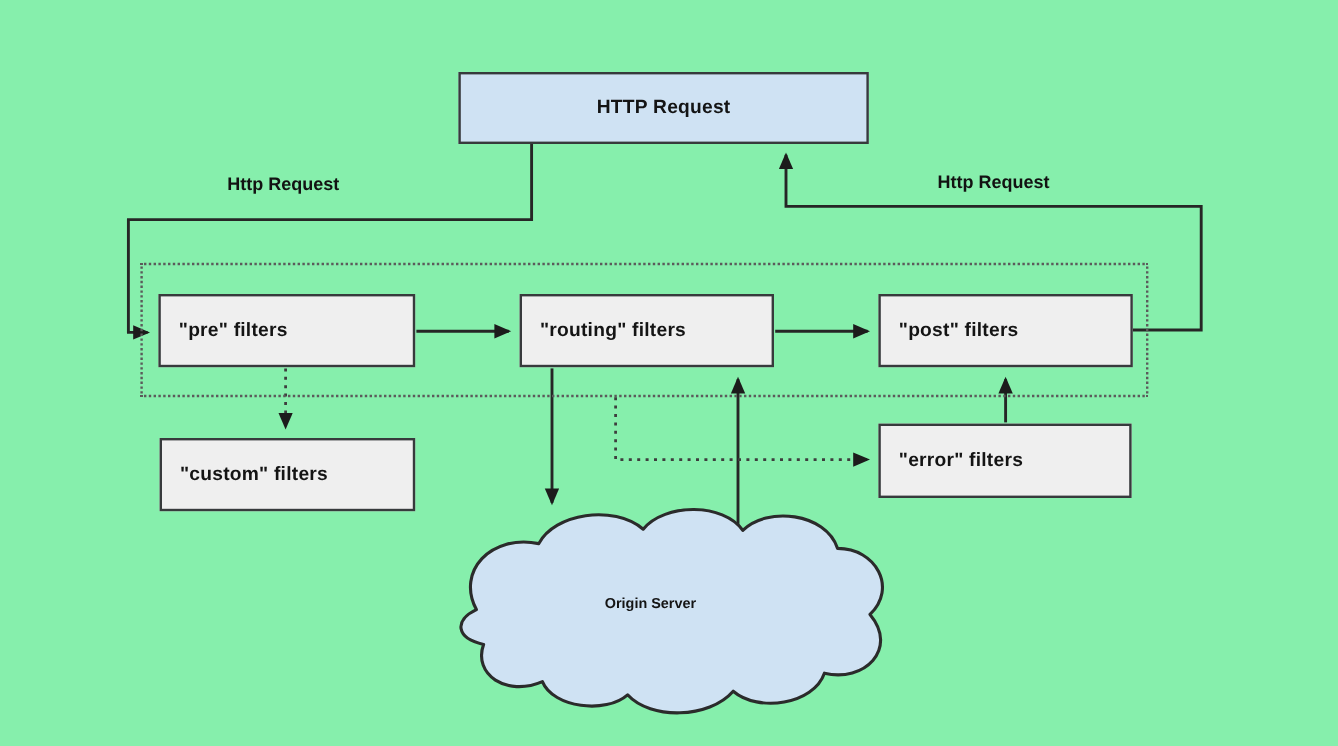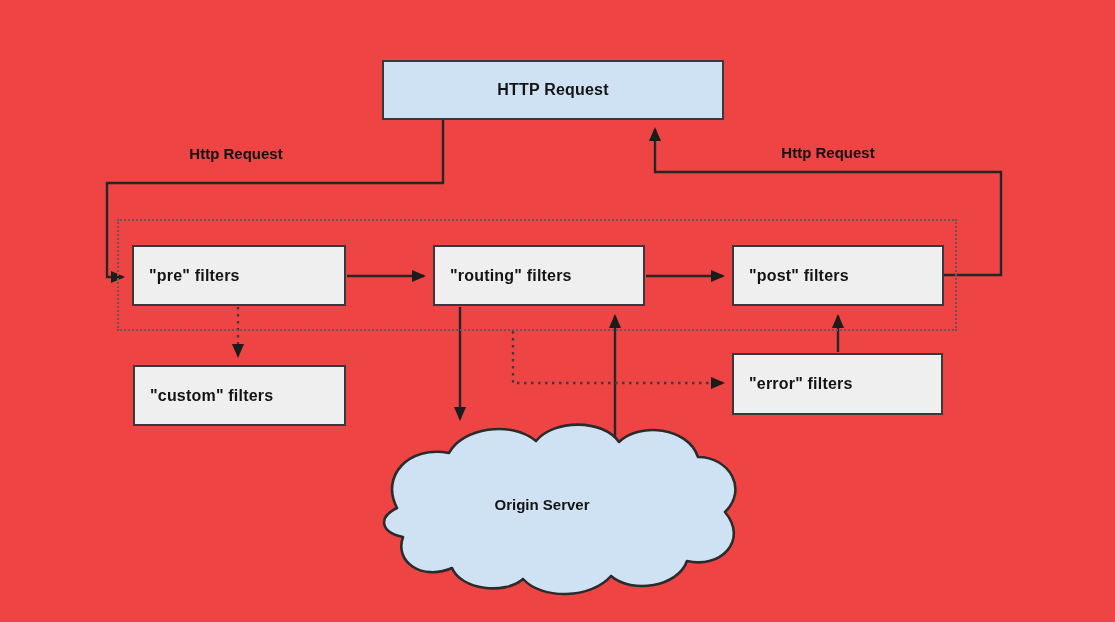--- a/index.html
+++ b/index.html
@@ -3,21 +3,21 @@
 <meta charset="utf-8">
 <style>
   * { margin: 0; padding: 0; box-sizing: border-box; }
   html, body { background: #ffffff; }
   body { font-family: "Liberation Sans", sans-serif; }
 
   .canvas {
     position: relative;
     width: 1115px;
     height: 622px;
-    background: #ef4444;
+    background: #86efac;
     overflow: hidden;
   }
 
   .wires {
     position: absolute;
     left: 0; top: 0;
     width: 1115px; height: 622px;
     pointer-events: none;
   }
 
@@ -66,21 +66,21 @@
   }
   .label-http-request  { left: 156px; top: 145px; }
   .label-http-response { left: 748px; top: 144px; }
 
   .cloud-label {
     position: absolute;
     left: 442px; top: 496px;
     width: 200px;
     text-align: center;
     font-weight: bold;
-    font-size: 15px;
+    font-size: 12px;
     color: #141414;
   }
 </style>
 </head>
 <body>
 
 <div class="canvas">
 
   <svg class="wires" width="1115" height="622" viewBox="0 0 1115 622" xmlns="http://www.w3.org/2000/svg">
     <defs>

